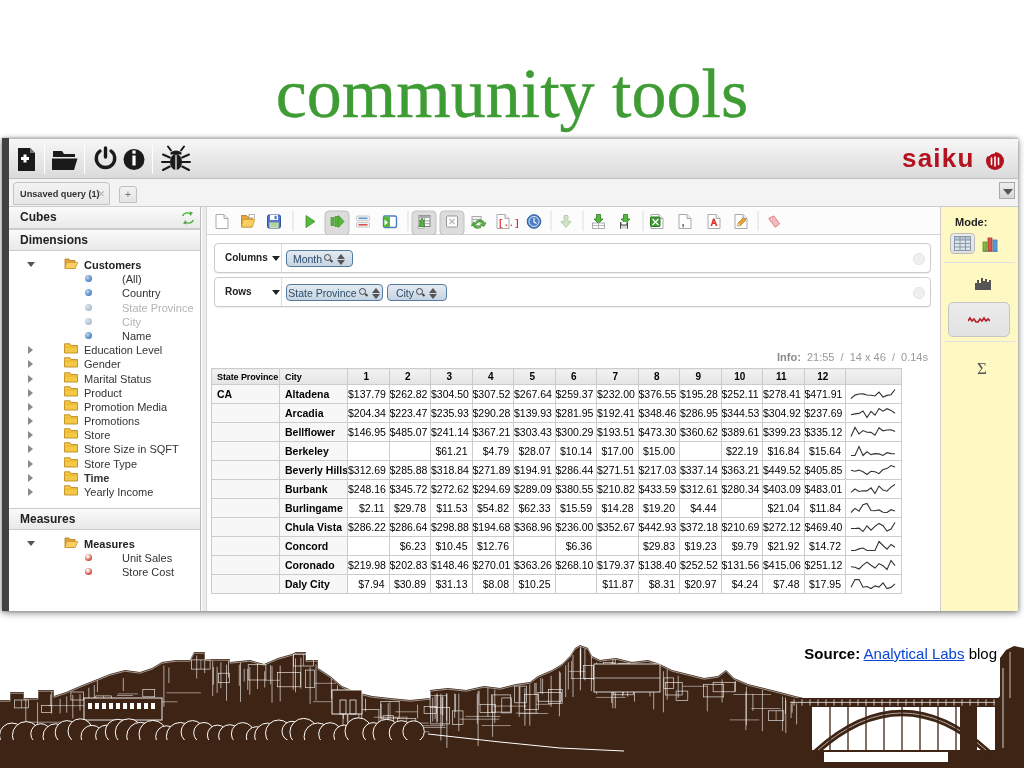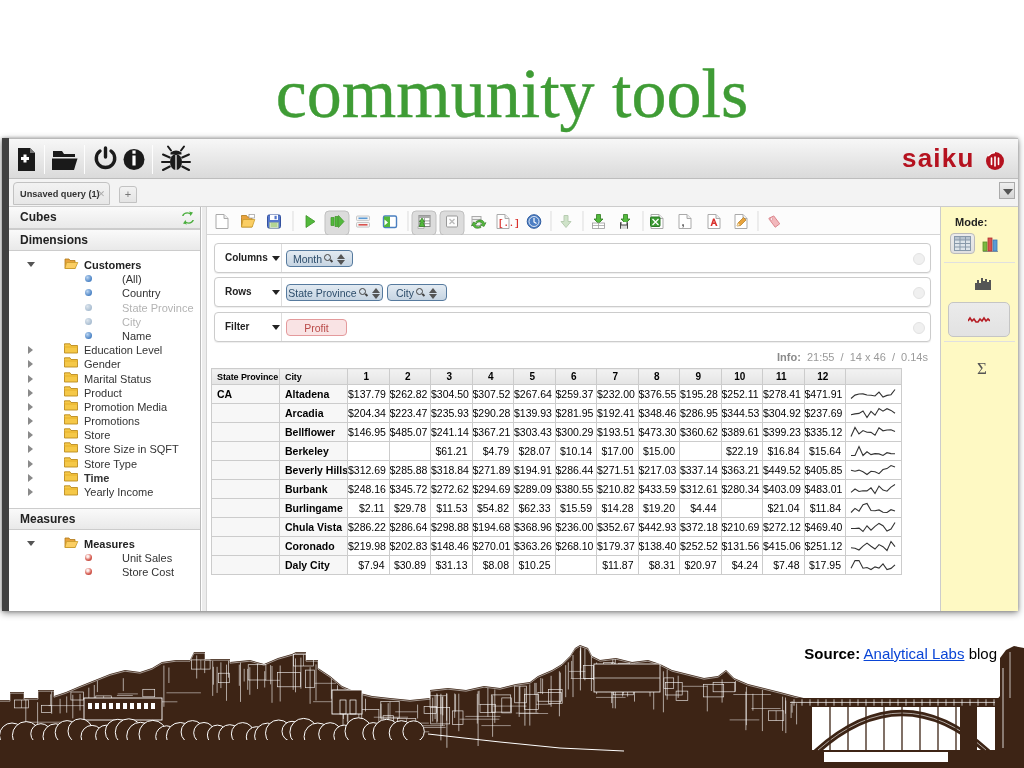--- a/index.html
+++ b/index.html
@@ -444,26 +444,20 @@
         <div class="chip bluechip" style="left:71px;width:67px">Month <span class="mag"></span><span class="updn"></span></div>
         <div class="fade"></div>
       </div>
       <div class="droprow" style="top:70px">
         <div class="dlabel">Rows</div>
             <i class="dcaret" style="left:57px"></i>
         <div class="chip bluechip" style="left:71px;width:97px">State Province <span class="mag"></span><span class="updn"></span></div>
         <div class="chip bluechip" style="left:172px;width:60px">City <span class="mag"></span><span class="updn"></span></div>
         <div class="fade"></div>
       </div>
-      <div class="droprow" style="top:105px">
-        <div class="dlabel">Filter</div>
-            <i class="dcaret" style="left:57px"></i>
-        <div class="chip redchip" style="left:71px;width:61px">Profit</div>
-        <div class="fade"></div>
-      </div>
       <div id="infoline"><b>Info:</b> &nbsp;21:55 &nbsp;/&nbsp; 14 x 46 &nbsp;/&nbsp; 0.14s</div>
       <table id="grid">
 <colgroup>
               <col style="width:68px">
               <col style="width:68px">
               <col style="width:41.5px">
               <col style="width:41.5px">
               <col style="width:41.5px">
               <col style="width:41.5px">
               <col style="width:41.5px">
@@ -652,20 +646,41 @@
                 <td class="num">$236.00</td>
                 <td class="num">$352.67</td>
                 <td class="num">$442.93</td>
                 <td class="num">$372.18</td>
                 <td class="num">$210.69</td>
                 <td class="num">$272.12</td>
                 <td class="num">$469.40</td>
                 <td class="spark">
                   <svg width="48" height="14" viewBox="0 0 48 14" style="display:block">
                     <polyline points="2.0,8.5 6.0,8.5 10.0,8.1 14.0,11.5 18.0,5.8 22.0,10.1 26.0,6.3 30.0,3.4 34.0,5.7 38.0,11.0 42.0,9.0 46.0,2.5" fill="none" stroke="#333" stroke-width="1.1"></polyline>
+                  </svg>
+                </td>
+              </tr>
+<tr>
+                <td class="sp"></td>
+                <td class="city">Concord</td>
+                <td class="num"></td>
+                <td class="num">$6.23</td>
+                <td class="num">$10.45</td>
+                <td class="num">$12.76</td>
+                <td class="num"></td>
+                <td class="num">$6.36</td>
+                <td class="num"></td>
+                <td class="num">$29.83</td>
+                <td class="num">$19.23</td>
+                <td class="num">$9.79</td>
+                <td class="num">$21.92</td>
+                <td class="num">$14.72</td>
+                <td class="spark">
+                  <svg width="48" height="14" viewBox="0 0 48 14" style="display:block">
+                    <polyline points="2.0,11.5 6.0,11.5 10.0,9.9 14.0,9.0 18.0,11.5 22.0,11.5 26.0,11.5 30.0,2.5 34.0,6.5 38.0,10.1 42.0,5.5 46.0,8.3" fill="none" stroke="#333" stroke-width="1.1"></polyline>
                   </svg>
                 </td>
               </tr>
 <tr>
                 <td class="sp"></td>
                 <td class="city">Coronado</td>
                 <td class="num">$219.98</td>
                 <td class="num">$202.83</td>
                 <td class="num">$148.46</td>
                 <td class="num">$270.01</td>

